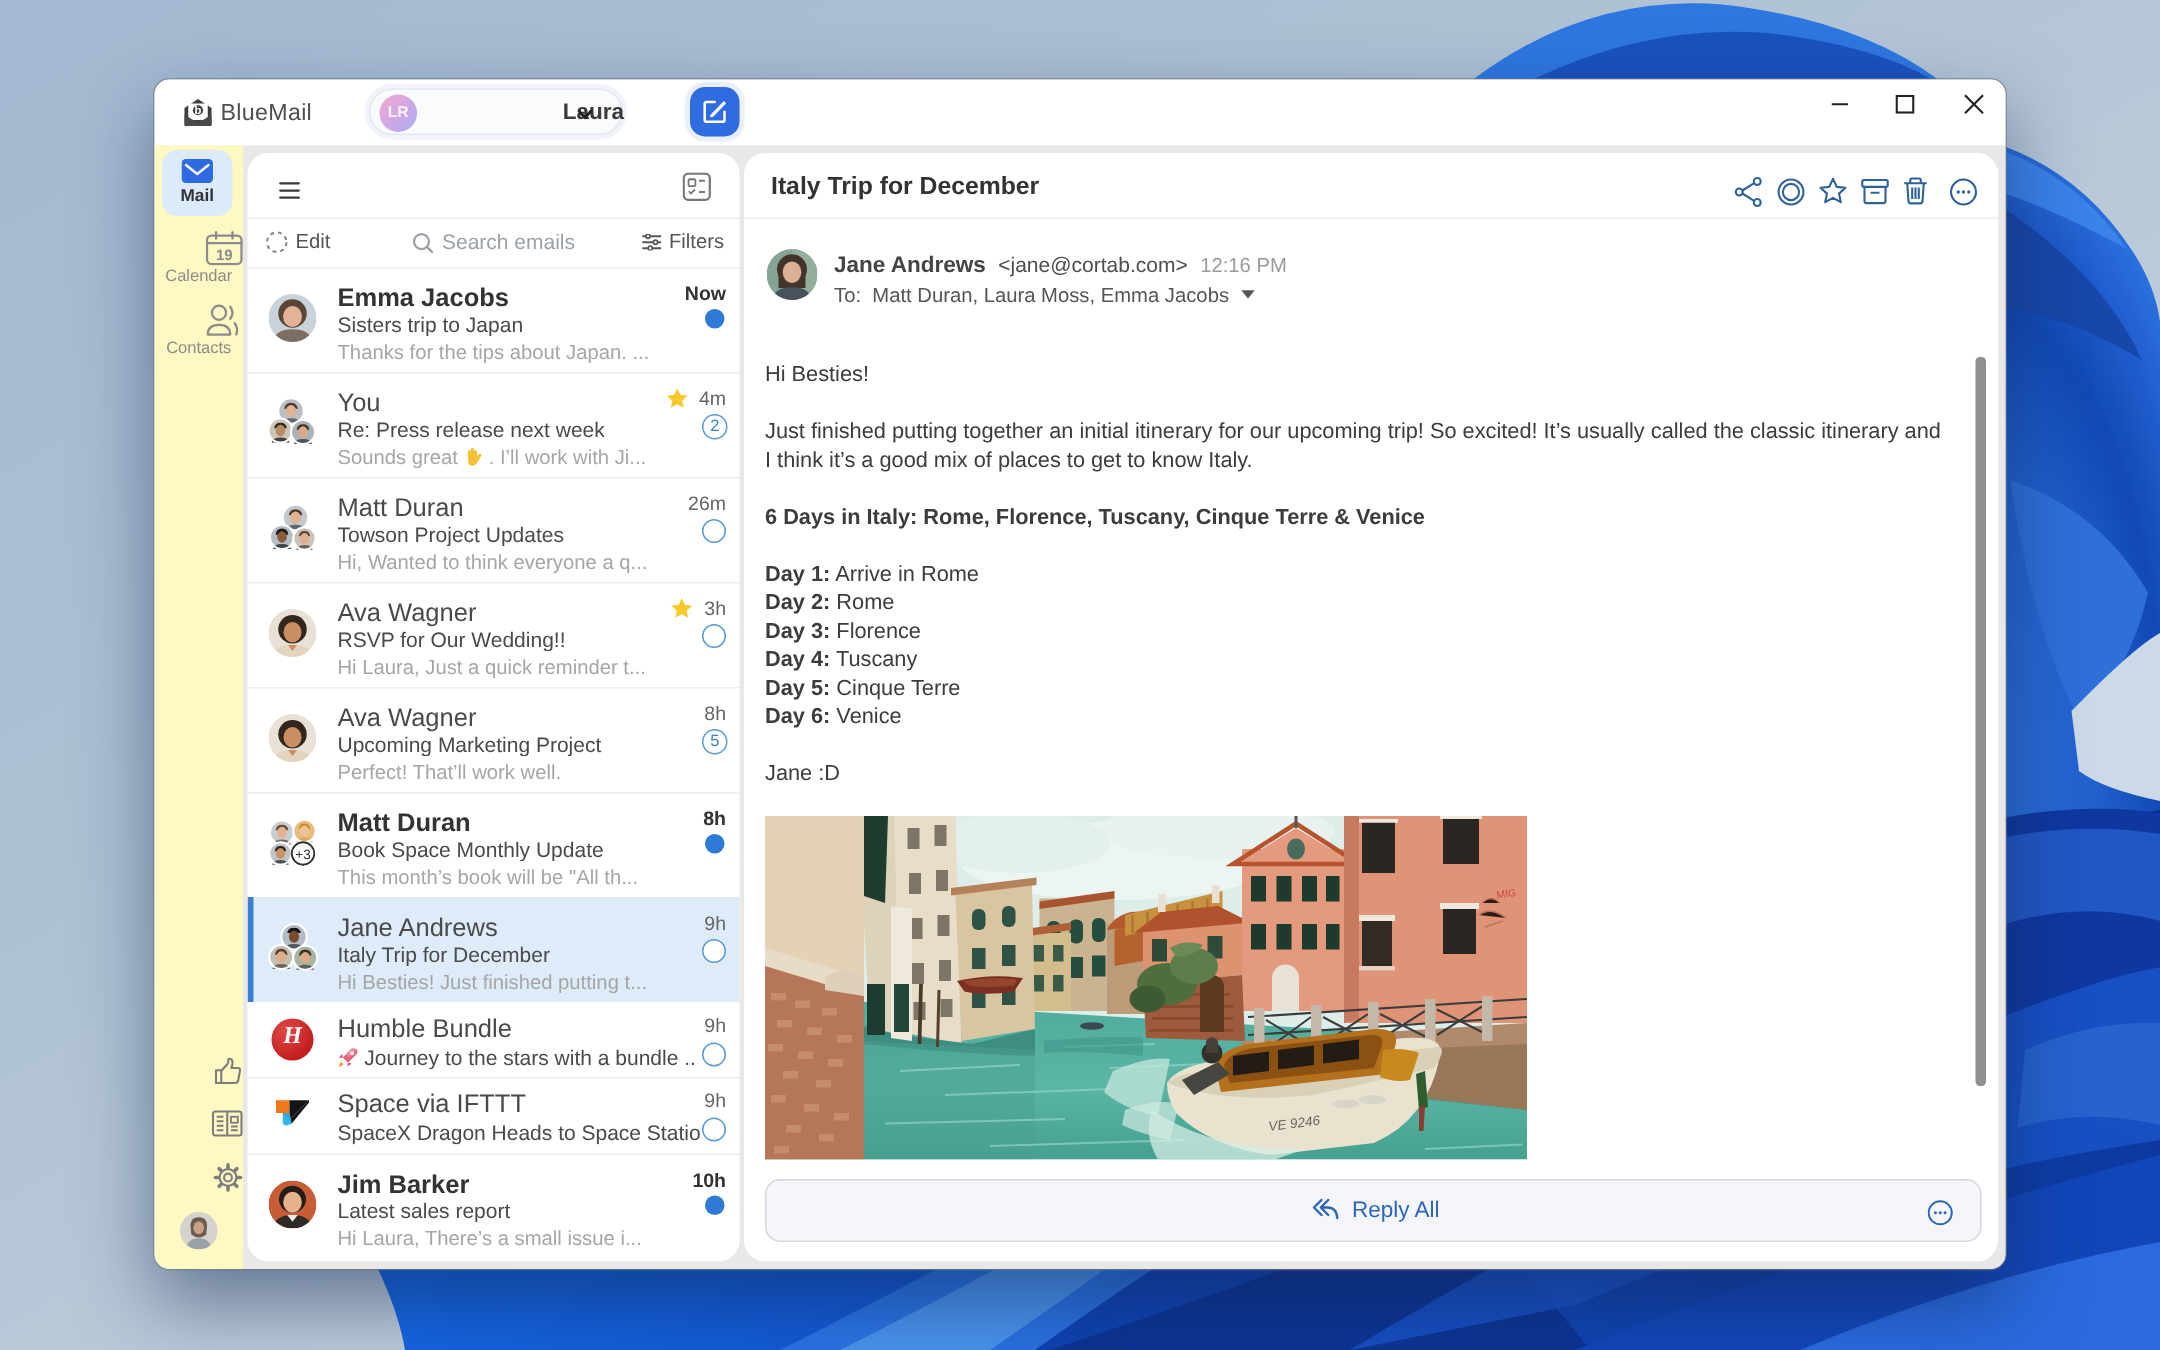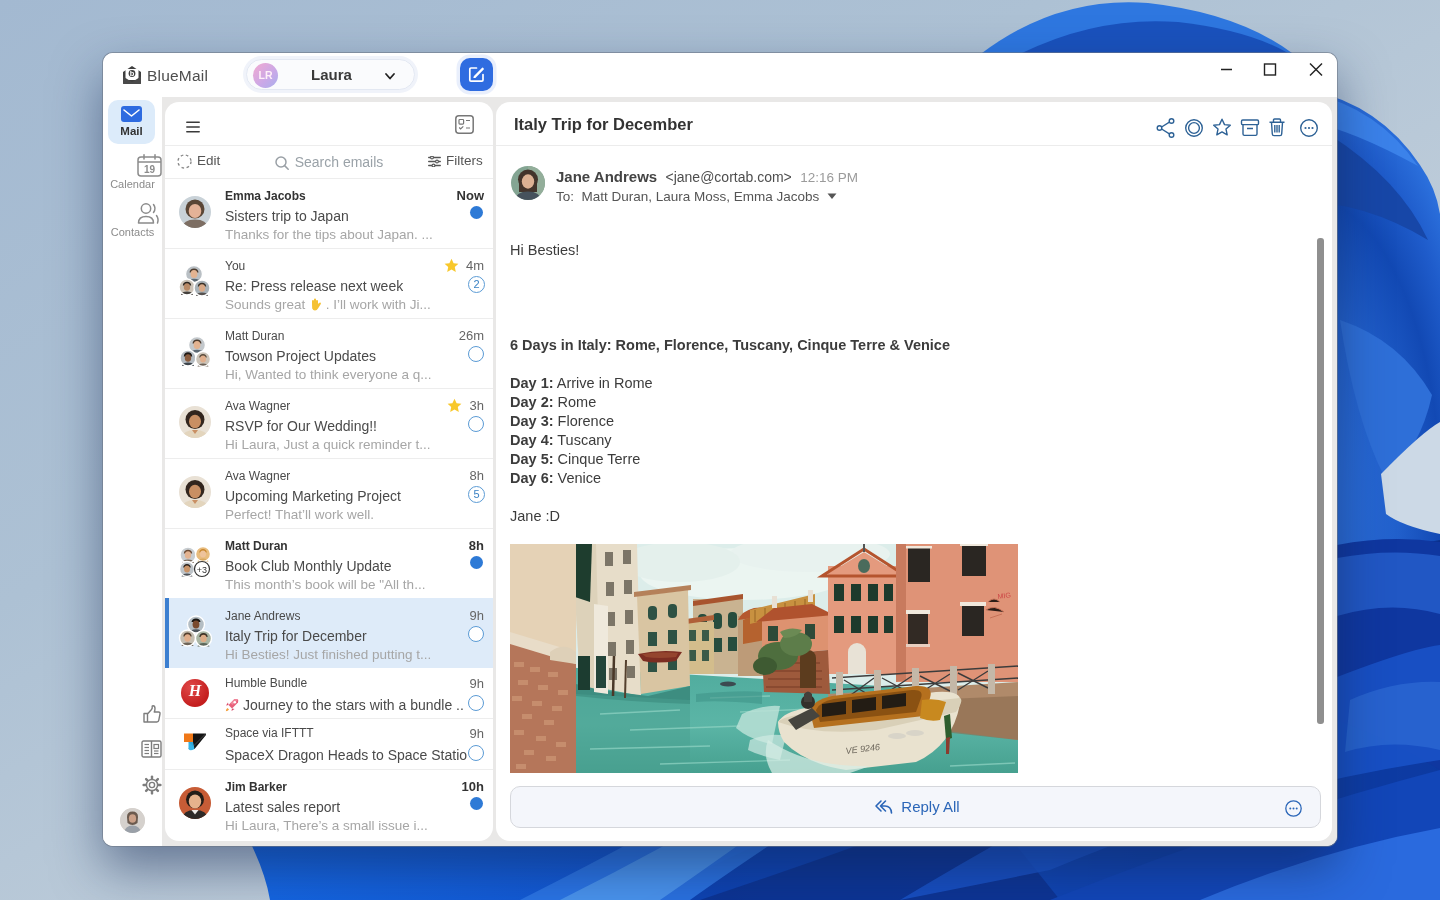--- a/index.html
+++ b/index.html
@@ -2,39 +2,39 @@
 <html><head>
 <meta charset="utf-8">
 <style>
 * { margin:0; padding:0; box-sizing:border-box; }
 html,body { width:1440px; height:900px; overflow:hidden; font-family:"Liberation Sans", sans-serif; }
 .desktop { position:absolute; left:0; top:0; width:1440px; height:900px; background:linear-gradient(150deg,#a3b9d1 0%,#adc1d4 35%,#bccbd9 60%,#d9e3ec 85%); }
 .desktop svg { position:absolute; left:0; top:0; }
 .window { position:absolute; left:103px; top:53px; width:1234px; height:793px; background:#fff; border-radius:10px; box-shadow:0 0 0 1px rgba(110,120,135,.6), 0 22px 50px rgba(15,35,80,.5); overflow:hidden; }
 .titlebar { position:absolute; left:0; top:0; width:1234px; height:44px; background:#fff; }
 .winbody { position:absolute; left:0; top:44px; width:1234px; height:749px; background:#e9e8e7; }
-.sidebar { position:absolute; left:0; top:0; width:59px; height:749px; background:#ffffff; }
+.sidebar { position:absolute; left:0; top:0; width:59px; height:749px; background:#fef9c3; }
 .listpanel { position:absolute; left:62px; top:5px; width:328px; height:739px; background:#fff; border-radius:14px; overflow:hidden; }
 .readpane { position:absolute; left:393px; top:5px; width:836px; height:739px; background:#fff; border-radius:14px; overflow:hidden; }
 
 .bmlogo { position:absolute; left:18px; top:11px; }
 .bmtext { position:absolute; left:44px; top:14px; font-size:15.5px; color:#4e4e4e; letter-spacing:.2px; }
 .acctpill { position:absolute; left:143px; top:6px; width:169px; height:31px; border-radius:16px; background:#fafbfd; border:1px solid #e3e8f2; box-shadow:0 0 0 3px #f0f3fa; }
 .lr { position:absolute; left:6px; top:2.5px; width:25px; height:25px; border-radius:50%; background:linear-gradient(135deg,#f3aad0 0%,#c9a8e8 60%,#a8b0ec 100%); color:#fff0f8; font-size:10.5px; font-weight:bold; text-align:center; line-height:25px; }
-.acctname { position:absolute; left:0; top:6px; width:169px; text-align:center; font-size:15px; font-weight:bold; color:#3a3a3a; }
+.acctname { position:absolute; left:0; top:6px; width:169px; text-align:right; font-size:15px; font-weight:bold; color:#3a3a3a; }
 .composebtn { position:absolute; left:357px; top:5px; width:33px; height:33px; border-radius:10px; background:#2f6ce0; box-shadow:0 0 0 3.5px #e9effc; }
 .wctl { position:absolute; top:0; height:44px; }
 
 .mailtile { position:absolute; left:5px; top:3px; width:47px; height:44px; border-radius:10px; background:#dcebfa; }
 .sblabel { position:absolute; width:59px; text-align:center; font-size:11px; color:#8b8b8b; }
 .sbicon { position:absolute; left:0; width:59px; text-align:right; }
 
 .lp-divider { position:absolute; left:0; width:328px; height:1px; background:#ededed; }
 .row { position:absolute; left:0; width:328px; }
-.row .nm { position:absolute; left:60px; top:11px; font-size:12px; color:#4a4a4a; white-space:nowrap; max-width:235px; overflow:hidden; }
+.row .nm { position:absolute; left:60px; top:11px; font-size:17px; color:#4a4a4a; white-space:nowrap; max-width:235px; overflow:hidden; }
 .row .sj { position:absolute; left:60px; top:30px; font-size:14px; color:#4a4a4a; white-space:nowrap; max-width:240px; overflow:hidden; }
 .row .pv { position:absolute; left:60px; top:49px; font-size:13.5px; color:#a6a6a6; white-space:nowrap; max-width:245px; overflow:hidden; }
 .row .tm { position:absolute; right:9px; top:10px; font-size:13px; color:#666; }
 .row .bold { font-weight:bold; color:#333; }
 .dot { position:absolute; left:305px; width:13px; height:13px; border-radius:50%; background:#2e7ad6; }
 .ring { position:absolute; left:303px; width:16px; height:16px; border-radius:50%; border:1.5px solid #5b9bd5; background:#fff; }
 .badge { position:absolute; left:303px; width:17px; height:17px; border-radius:50%; border:1.5px solid #5b9bd5; background:#fff; color:#3b82c4; font-size:11px; text-align:center; line-height:14px; }
 .avset { position:absolute; left:13px; width:34px; height:34px; }
 .sel { background:#deebf9; }
 .selbar { position:absolute; left:0; top:0; width:4px; height:100%; background:#3c7fd0; }
@@ -393,21 +393,21 @@
                 <path d="M3.5 31.5 Q4.3 28.4 9 28.4 Q13.7 28.4 14.5 31.5 Z" fill="#4e5258"></path>
                 <circle cx="9" cy="24" r="7.5" fill="none" stroke="#fff" stroke-width="1.4"></circle>
               </g>
             <g>
                 <circle cx="24" cy="24" r="7.5" fill="#fff" stroke="#333" stroke-width="1.2"></circle>
                 <text x="24" y="27.5" font-size="9" fill="#333" text-anchor="middle" font-family="Liberation Sans">+3</text>
               </g>
           </svg>
         </div>
         <div class="nm bold">Matt Duran</div>
-        <div class="sj">Book Club Monthly Update</div>
+        <div class="sj">Book Space Monthly Update</div>
         <div class="pv">This month’s book will be "All th...</div>
         <div class="tm bold">8h</div>
         <div class="dot" style="top:28px"></div>
       </div>
       <div class="lp-divider" style="top:496px"></div>
 
       <div class="row sel" style="top:496px;height:70px">
         <div class="selbar"></div>
         <div class="avset" style="top:17px">
           <svg width="36" height="36" viewBox="0 0 36 36">
@@ -531,20 +531,21 @@
             <ellipse cx="17" cy="15.5" rx="6.2" ry="7.2" fill="#dcb193"></ellipse>
             <path d="M10.5 13 Q11 7.5 17 7.5 Q23 7.5 23.5 13 L23.5 10.5 Q22.5 5.8 17 5.8 Q11.5 5.8 10.5 10.5 Z" fill="#43342b"></path>
             <path d="M4 34 Q5 25.5 17 25.5 Q29 25.5 30 34 Z" fill="#46525c"></path>
           </svg>
       </div>
       <div class="sender-name"><b>Jane Andrews</b>&nbsp; <span style="font-size:14px;color:#4e4e4e">&lt;jane@cortab.com&gt;</span> &nbsp;<span style="font-size:13.5px;color:#9b9b9b">12:16 PM</span></div>
       <div class="sender-to">To:&nbsp; Matt Duran, Laura Moss, Emma Jacobs &nbsp;<svg width="10" height="7" viewBox="0 0 10 7" style="vertical-align:1px">
             <path d="M0.5 0.5 L9.5 0.5 L5 6 Z" fill="#555"></path>
           </svg></div>
       <div class="body-text" style="top:139px">Hi Besties!</div>
+      <div class="body-text" style="top:177px">Just finished putting together an initial itinerary for our upcoming trip! So excited! It’s usually called the classic itinerary and<br>I think it’s a good mix of places to get to know Italy.</div>
       <div class="body-text" style="top:234px"><b>6 Days in Italy: Rome, Florence, Tuscany, Cinque Terre &amp; Venice</b></div>
       <div class="body-text" style="top:272px"><b>Day 1:</b> Arrive in Rome<br><b>Day 2:</b> Rome<br><b>Day 3:</b> Florence<br><b>Day 4:</b> Tuscany<br><b>Day 5:</b> Cinque Terre<br><b>Day 6:</b> Venice</div>
       <div class="body-text" style="top:405px">Jane :D</div>
       <div class="venice">
       <svg width="508" height="229" viewBox="0 0 508 229">
         <defs>
           <linearGradient id="wat" x1="0" y1="0" x2="0" y2="1">
             <stop offset="0%" stop-color="#4fab9d"></stop>
                 <stop offset="55%" stop-color="#5bb5a6"></stop>
                 <stop offset="100%" stop-color="#46a08f"></stop>

